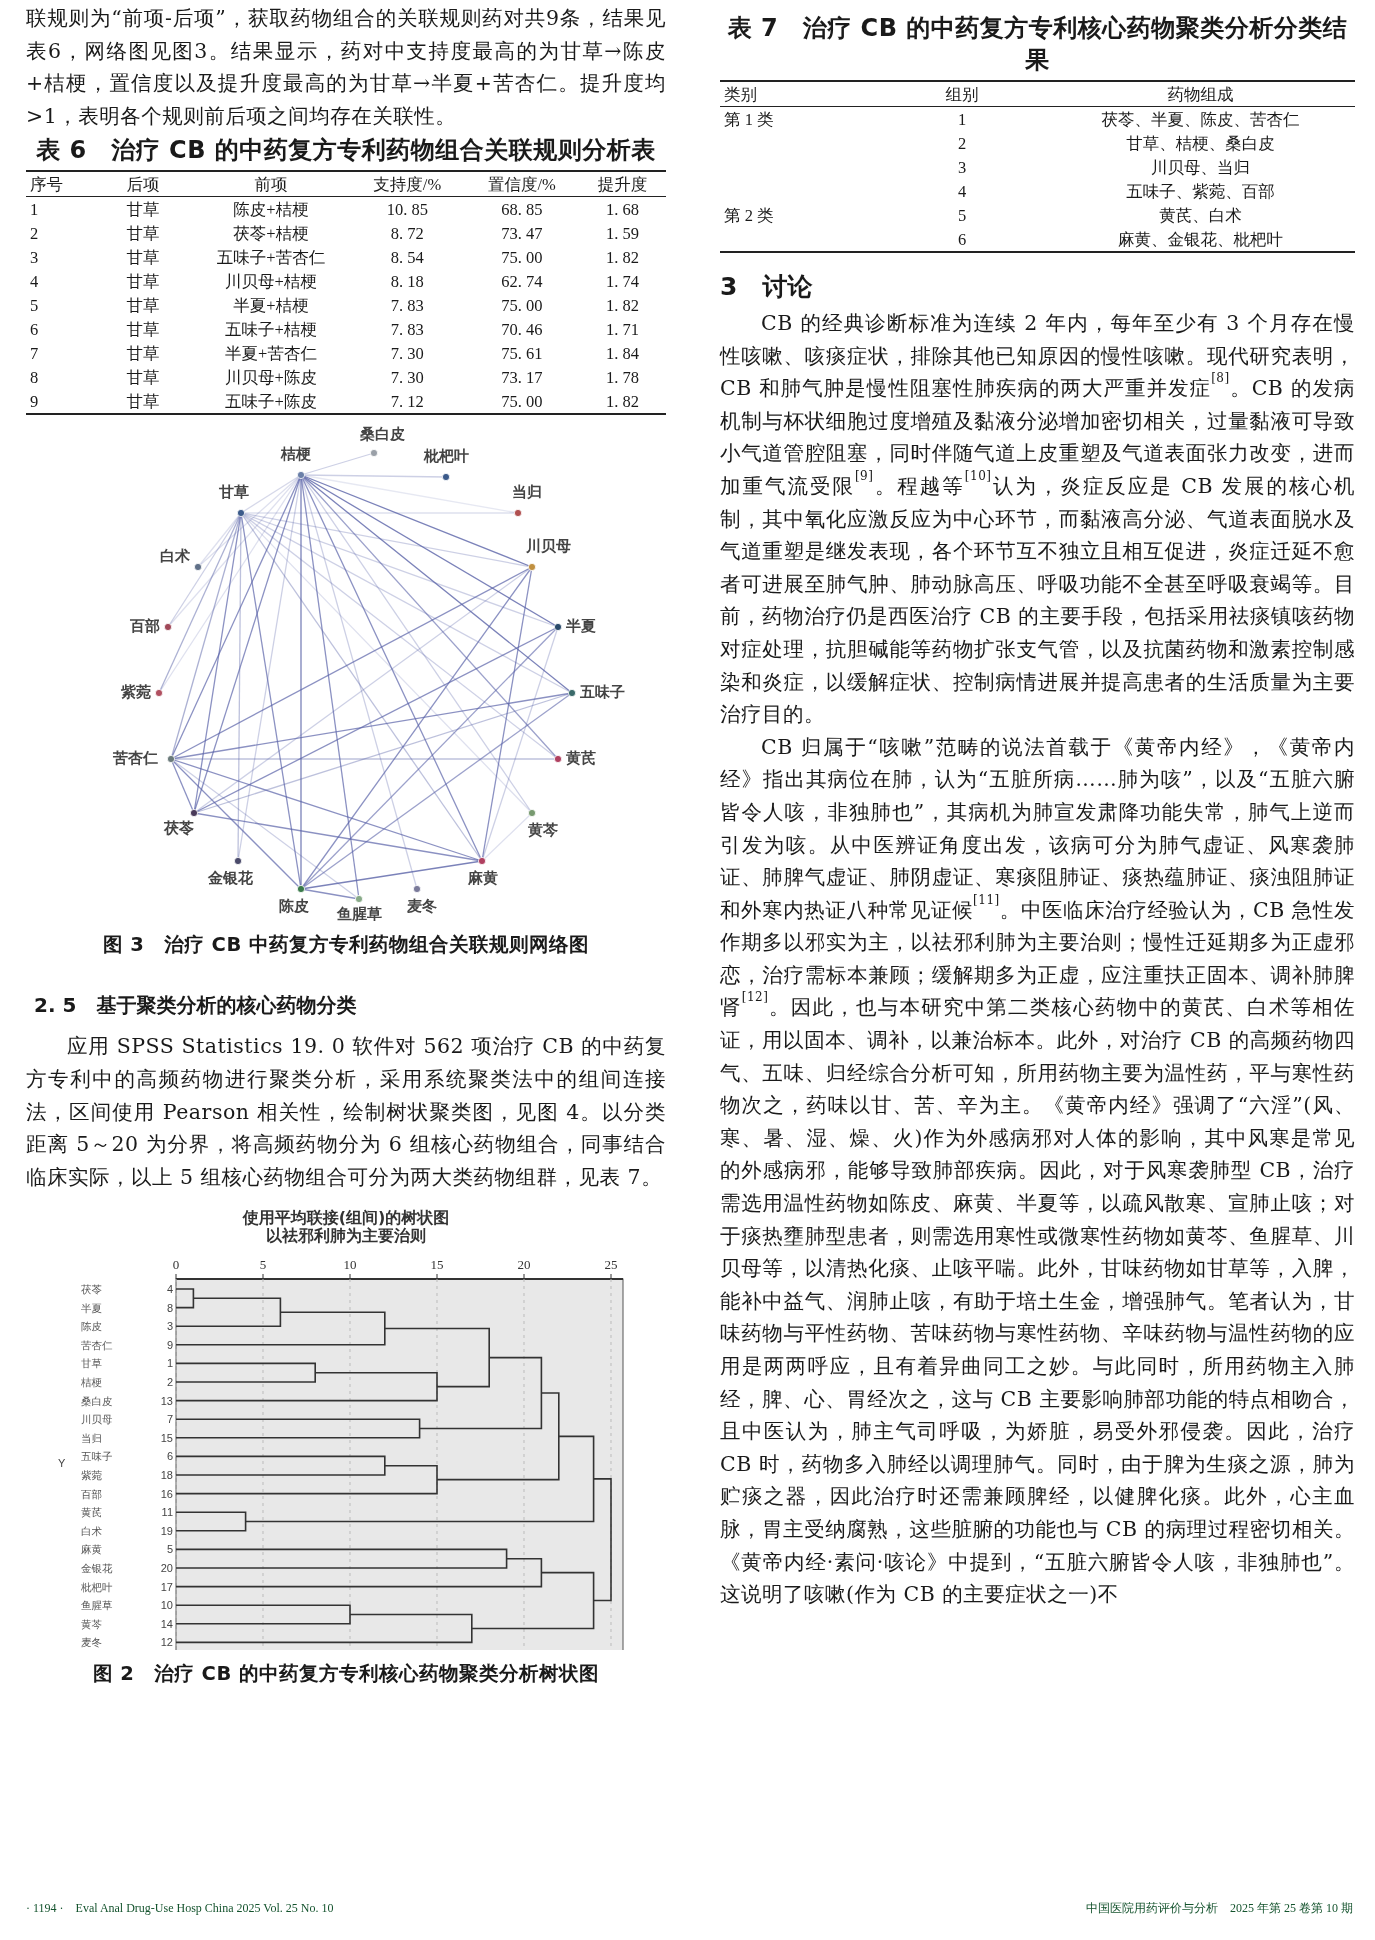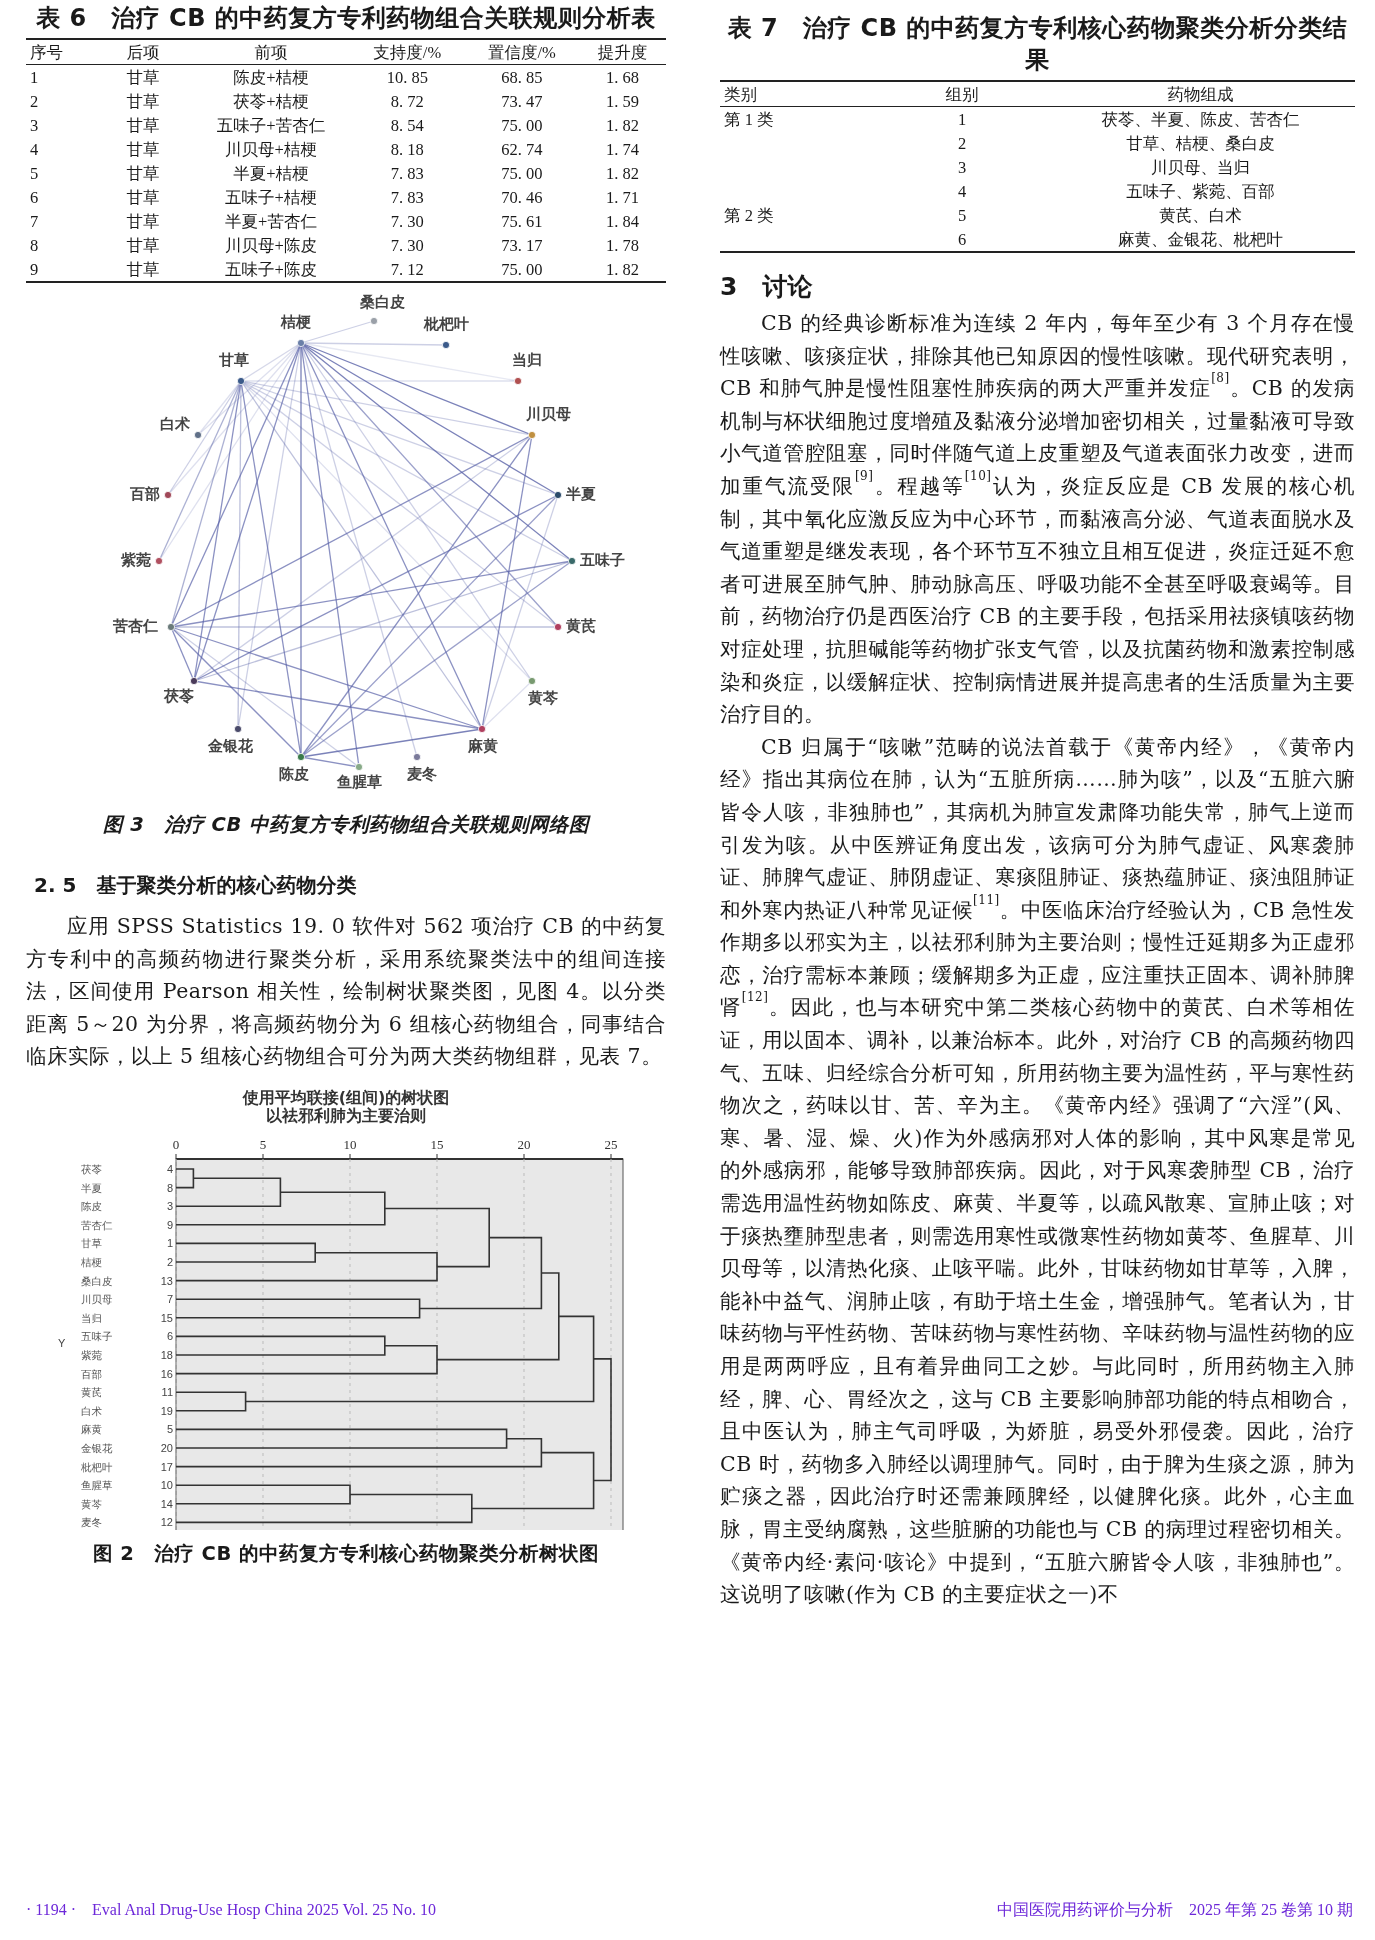--- a/index.html
+++ b/index.html
@@ -16,28 +16,29 @@
   table.t tbody tr:last-child { border-bottom:2.5px solid #222; }
   table.t td, table.t th { font-weight:normal; padding:1.5px 4px; line-height:21px; }
   .c { text-align:center; }
   .l { text-align:left; }
   .fig-cap { font-family:"DejaVu Sans", sans-serif; font-weight:bold; font-size:19.5px; text-align:center; letter-spacing:0.5px; }
   .sec-h { font-family:"DejaVu Sans", sans-serif; font-size:20px; font-weight:bold; margin:8px; line-height:34px; }
   .sec-h3 { font-family:"DejaVu Sans", sans-serif; font-size:25px; margin:0; line-height:40px; }
   sup { font-size:12px; vertical-align:top; line-height:12px; }
   .net { position:relative; width:640px; height:500px; }
   .net .node-lbl { position:absolute; font-family:"DejaVu Sans", sans-serif; font-weight:bold; font-size:15px; color:#444; white-space:nowrap; }
-  .footer { position:absolute; top:1900px; font-family:"Liberation Serif", serif; font-size:16px; color:#6d28d9; }
+  .footer { position:absolute; top:1900px; font-family:"Liberation Serif", serif; font-size:12px; color:#14532d; }
   .dendro-wrap { position:relative; width:640px; }
   .dendro-title { font-family:"DejaVu Sans", sans-serif; font-weight:bold; font-size:16px; text-align:center; line-height:18px; color:#333; }
 </style>
 </head>
 <body>
 
 <div class="col col-left">
+  <p class="para" style="margin-top:2px;">联规则为“前项-后项”，获取药物组合的关联规则药对共9条，结果见表6，网络图见图3。结果显示，药对中支持度最高的为甘草→陈皮+桔梗，置信度以及提升度最高的为甘草→半夏+苦杏仁。提升度均&gt;1，表明各个规则前后项之间均存在关联性。</p>
 
   <div class="tbl-title" style="margin-top:2px;">表 6　治疗 CB 的中药复方专利药物组合关联规则分析表</div>
   <table class="t">
     <thead>
       <tr>
         <th class="l" style="width:60px">序号</th>
         <th class="c" style="width:90px">后项</th>
         <th class="c" style="width:150px">前项</th>
         <th class="c">支持度/%</th>
         <th class="c">置信度/%</th>
@@ -211,21 +212,21 @@
         <div class="node-lbl" style="left: 540px; top: 322px;">黄芪</div>
         <div class="node-lbl" style="left: 138px; top: 392px;">茯苓</div>
         <div class="node-lbl" style="left: 502px; top: 394px;">黄芩</div>
         <div class="node-lbl" style="left: 182px; top: 442px;">金银花</div>
         <div class="node-lbl" style="left: 442px; top: 442px;">麻黄</div>
         <div class="node-lbl" style="left: 253px; top: 470px;">陈皮</div>
         <div class="node-lbl" style="left: 311px; top: 478px;">鱼腥草</div>
         <div class="node-lbl" style="left: 381px; top: 470px;">麦冬</div>
       </div>
   </div>
-  <div class="fig-cap" style="margin-top:16px;font-style:italic;">图 3　治疗 CB 中药复方专利药物组合关联规则网络图</div>
+  <div class="fig-cap" style="margin-top:4px;">图 3　治疗 CB 中药复方专利药物组合关联规则网络图</div>
 
   <div style="height:22px"></div>
   <h3 class="sec-h">2. 5　基于聚类分析的核心药物分类</h3>
   <p class="para indent">应用 SPSS Statistics 19. 0 软件对 562 项治疗 CB 的中药复方专利中的高频药物进行聚类分析，采用系统聚类法中的组间连接法，区间使用 Pearson 相关性，绘制树状聚类图，见图 4。以分类距离 5～20 为分界，将高频药物分为 6 组核心药物组合，同事结合临床实际，以上 5 组核心药物组合可分为两大类药物组群，见表 7。</p>
 
   <div class="dendro-wrap" style="margin-top:16px;">
     <div class="dendro-title">使用平均联接(组间)的树状图</div>
     <div class="dendro-title">以祛邪利肺为主要治则</div>
     <svg id="dendsvg" width="640" height="405">
         <rect x="150" y="34" width="447" height="375.40000000000003" fill="#e8e8e8" stroke="#555" stroke-width="1"></rect>

